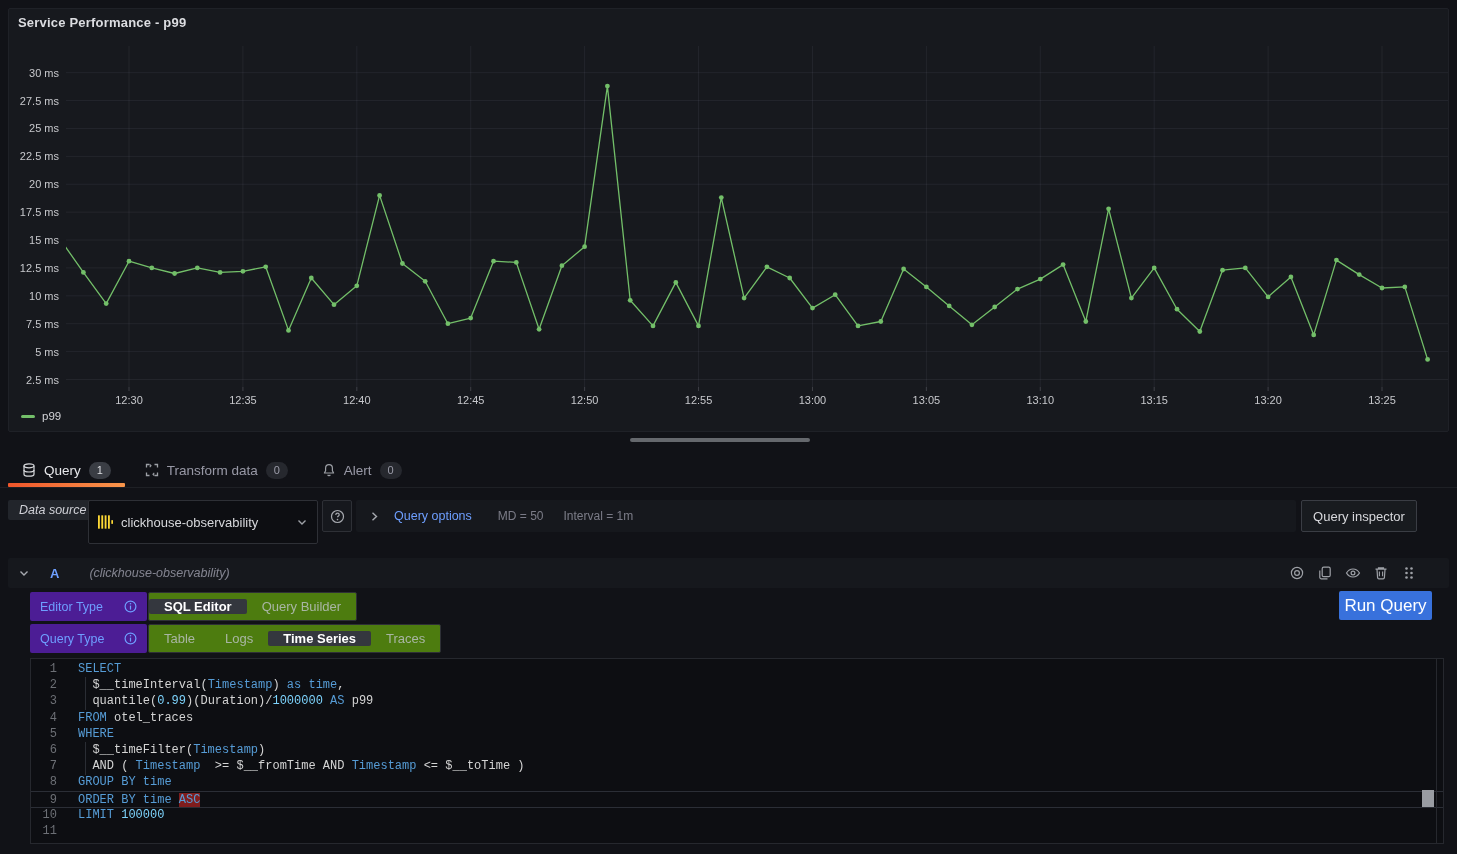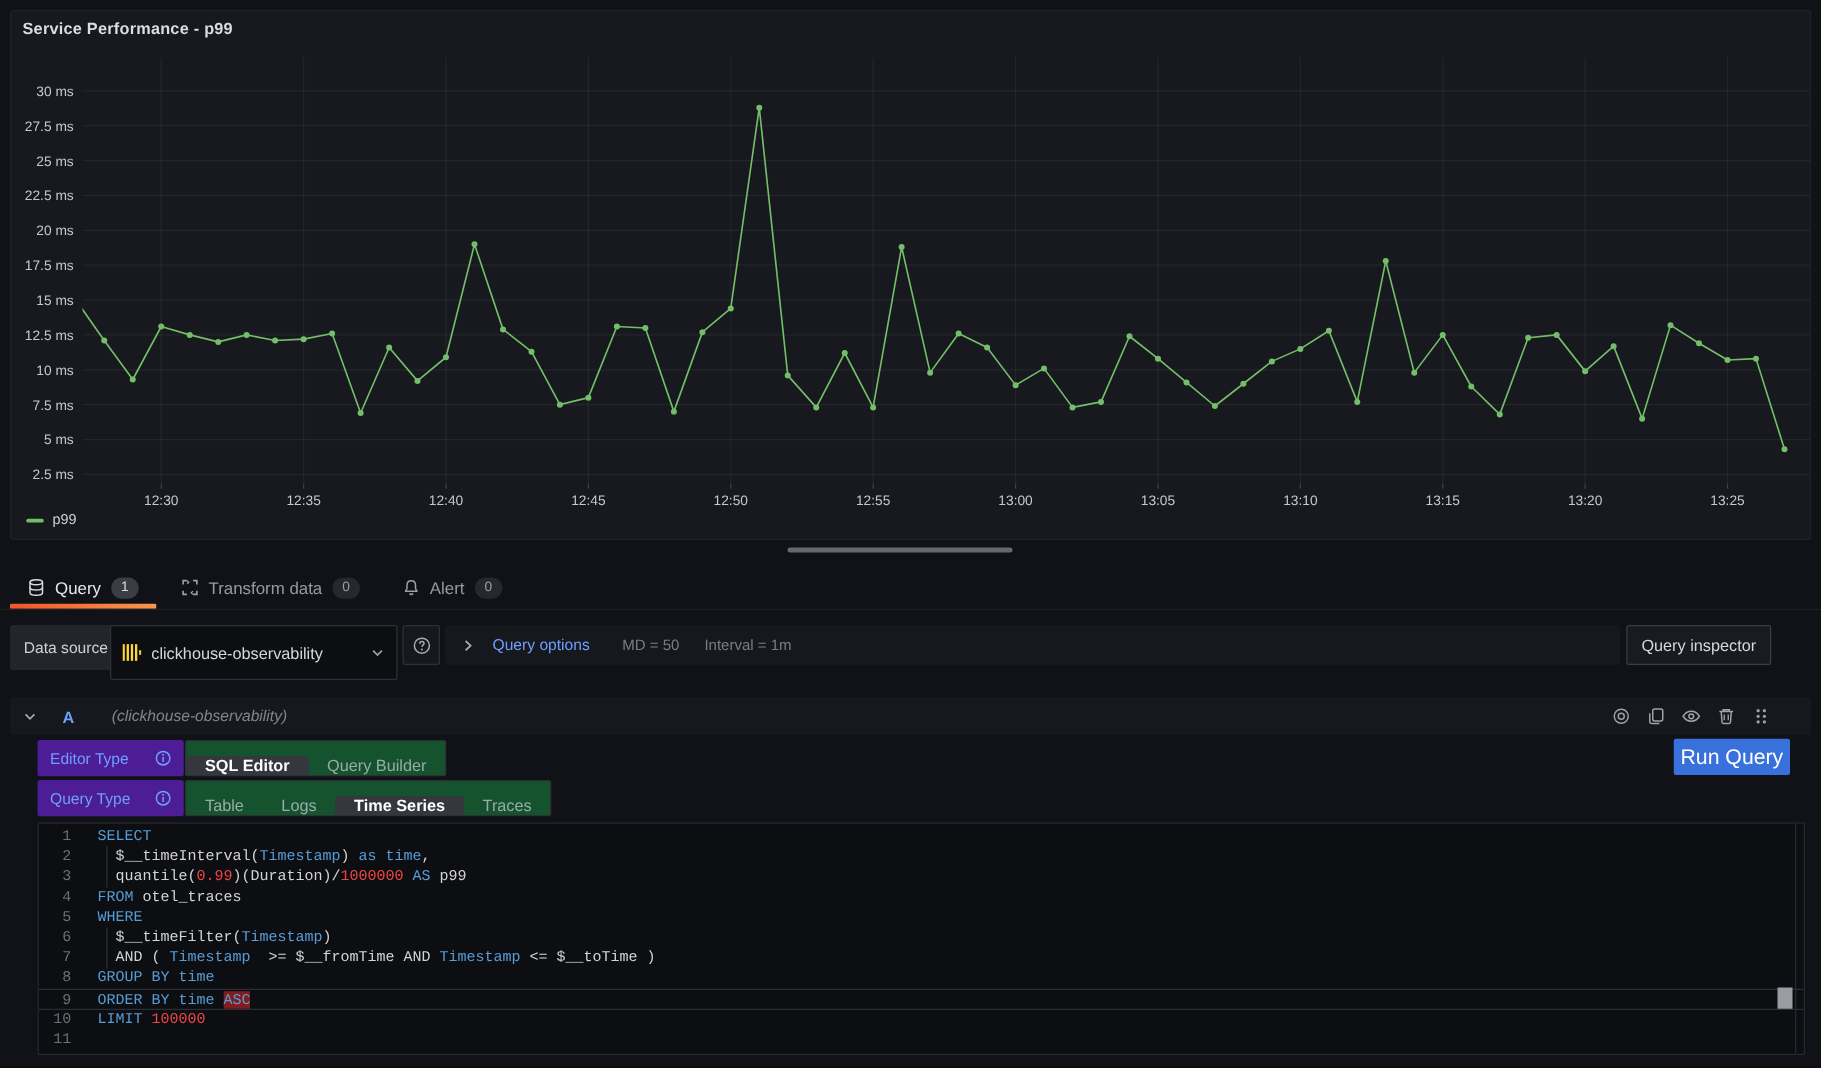--- a/index.html
+++ b/index.html
@@ -33,21 +33,21 @@
   .tab.active .ticon { color:#D8D9DD; }
   .tab.active::after { content:""; position:absolute; left:0; right:0; bottom:0; height:4px; border-radius:1px;
     background:linear-gradient(90deg,#F0562B,#F9964B); }
   .badge { min-width:8px; height:17px; padding:0 7px; border-radius:9px; background:#26282E;
     font-size:11px; display:flex; align-items:center; justify-content:center; color:rgba(204,204,220,0.7); }
   .tab.active .badge { background:#3A3D44; color:#DCDDE0; }
   .tabbar-divider { position:absolute; left:0; top:487px; width:1457px; height:1px; background:#1E2025; }
 
   
   .chip { background:#22252B; border-radius:2px; display:flex; align-items:center; box-sizing:border-box; }
-  .ds-label { position:absolute; left:8px; top:500px; height:36px; padding:0 11px; font-size:12.5px; color:#CFD0D6; }
+  .ds-label { position:absolute; left:8px; top:500px; height:20px; padding:0 11px; font-size:12.5px; color:#CFD0D6;font-style:italic; }
   .ds-select { position:absolute; left:88px; top:500px; width:230px; height:44px; background:#0D0E12;
     border:1px solid #2E3036; border-radius:2px; display:flex; align-items:center; gap:8px; padding:0 9px;
     box-sizing:border-box; cursor:pointer; }
   .ds-select .name { flex:1; font-size:13px; color:#D7D8DC; white-space:nowrap; }
   .chev { color:#9DA0A6; flex:none; }
   .help-btn { position:absolute; left:322px; top:500px; width:30px; height:32px; border:1px solid #2E3036;
     background:#16181D; border-radius:2px; display:flex; align-items:center; justify-content:center;
     color:#A7AAB0; cursor:pointer; box-sizing:border-box; }
   .options-bar { position:absolute; left:356px; top:500px; width:940px; height:32px; background:#16181D;
     display:flex; align-items:center; padding:0 13px; box-sizing:border-box; cursor:pointer; border-radius:2px; }
@@ -64,38 +64,38 @@
   .qrow-header .collapse { color:#A7AAB0; cursor:pointer; }
   .refid { color:#6E9FFF; font-size:13px; font-weight:600; margin-left:20px; cursor:pointer; }
   .dsnote { font-style:italic; font-size:12.5px; color:rgba(204,204,220,0.6); margin-left:30px; }
   .qrow-actions { margin-left:auto; display:flex; align-items:center; gap:12px; margin-right:22px; }
   .act-icon { width:16px; height:16px; color:#9EA1A7; cursor:pointer; display:flex; }
 
   .param-chip { position:absolute; height:29px; background:#4c1d95; border-radius:2px; display:flex;
     align-items:center; justify-content:space-between; padding:0 10px; width:117px; box-sizing:border-box;
     font-size:12.5px; color:#6E9FFF; }
   .param-chip .info { color:#6E9FFF; display:flex; cursor:pointer; }
-  .seg-group { position:absolute; display:flex; align-items:flex-end; height:29px; border:1px solid #2E3036;
-    border-radius:2px; box-sizing:border-box; background:#14532d; overflow:hidden; }
+  .seg-group { position:absolute; display:flex; align-items:center; height:29px; border:1px solid #2E3036;
+    border-radius:2px; box-sizing:border-box; background:#4d7c0f; overflow:hidden; }
   .seg { display:flex; align-items:center; padding:0 15px; font-size:13px; color:rgba(204,204,220,0.72); cursor:pointer; }
   .seg.active { background:#34373E; color:#FFFFFF; font-weight:600; border-radius:2px; }
   .run-btn { position:absolute; left:1339px; top:591px; width:93px; height:29px; background:#3871DC;
     border-radius:2px; color:#FFFFFF; font-size:17px; font-weight:500; display:flex; align-items:center;
     justify-content:center; cursor:pointer; }
 
   
   .sql-editor { position:absolute; left:30px; top:658px; width:1414px; height:186px; background:#0D0E12;
     border:1px solid #26282E; box-sizing:border-box; font-family:"Liberation Mono","DejaVu Sans Mono",monospace;
     font-size:12px; cursor:text; overflow:hidden; }
   .code-line { position:absolute; left:0; width:100%; height:17px; line-height:16.5px; white-space:pre; }
   .gutter-num { position:absolute; left:0; width:26px; text-align:right; color:#6C6F75; }
   .code-text { position:absolute; left:47px; }
   .tok-k { color:#569CD6; }
   .tok-p { color:#D4D4D4; }
-  .tok-n { color:#ef4444;margin-top:44px; }
+  .tok-n { color:#7dd3fc;margin-top:44px; }
   .sel { background:#7f1d1d; }
   .code-line.current { border-top:1px solid #2B2E36; border-bottom:1px solid #2B2E36; box-sizing:border-box; }
   .code-line.guide .code-text::before { content:""; position:absolute; left:7px; top:0; bottom:0; width:1px; background:#2A2D34; }
   .scroll-sep { position:absolute; right:6px; top:0; bottom:0; width:1px; background:#26282E; }
   .cursor-mark { position:absolute; right:9px; top:131px; width:12px; height:17px; background:#999CA2; }
 </style>
 </head>
 <body>
 
 <div class="screen">

